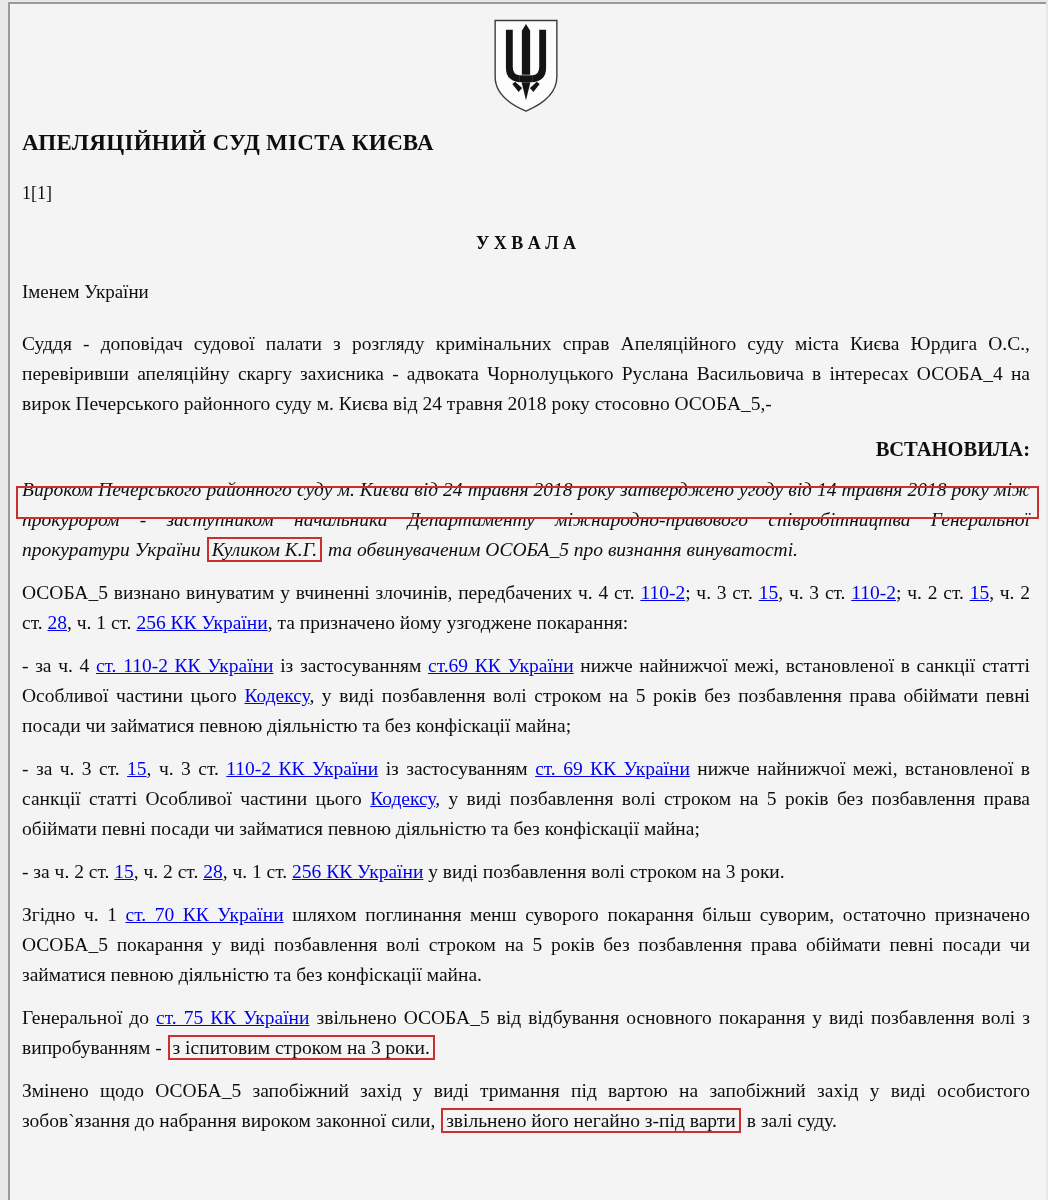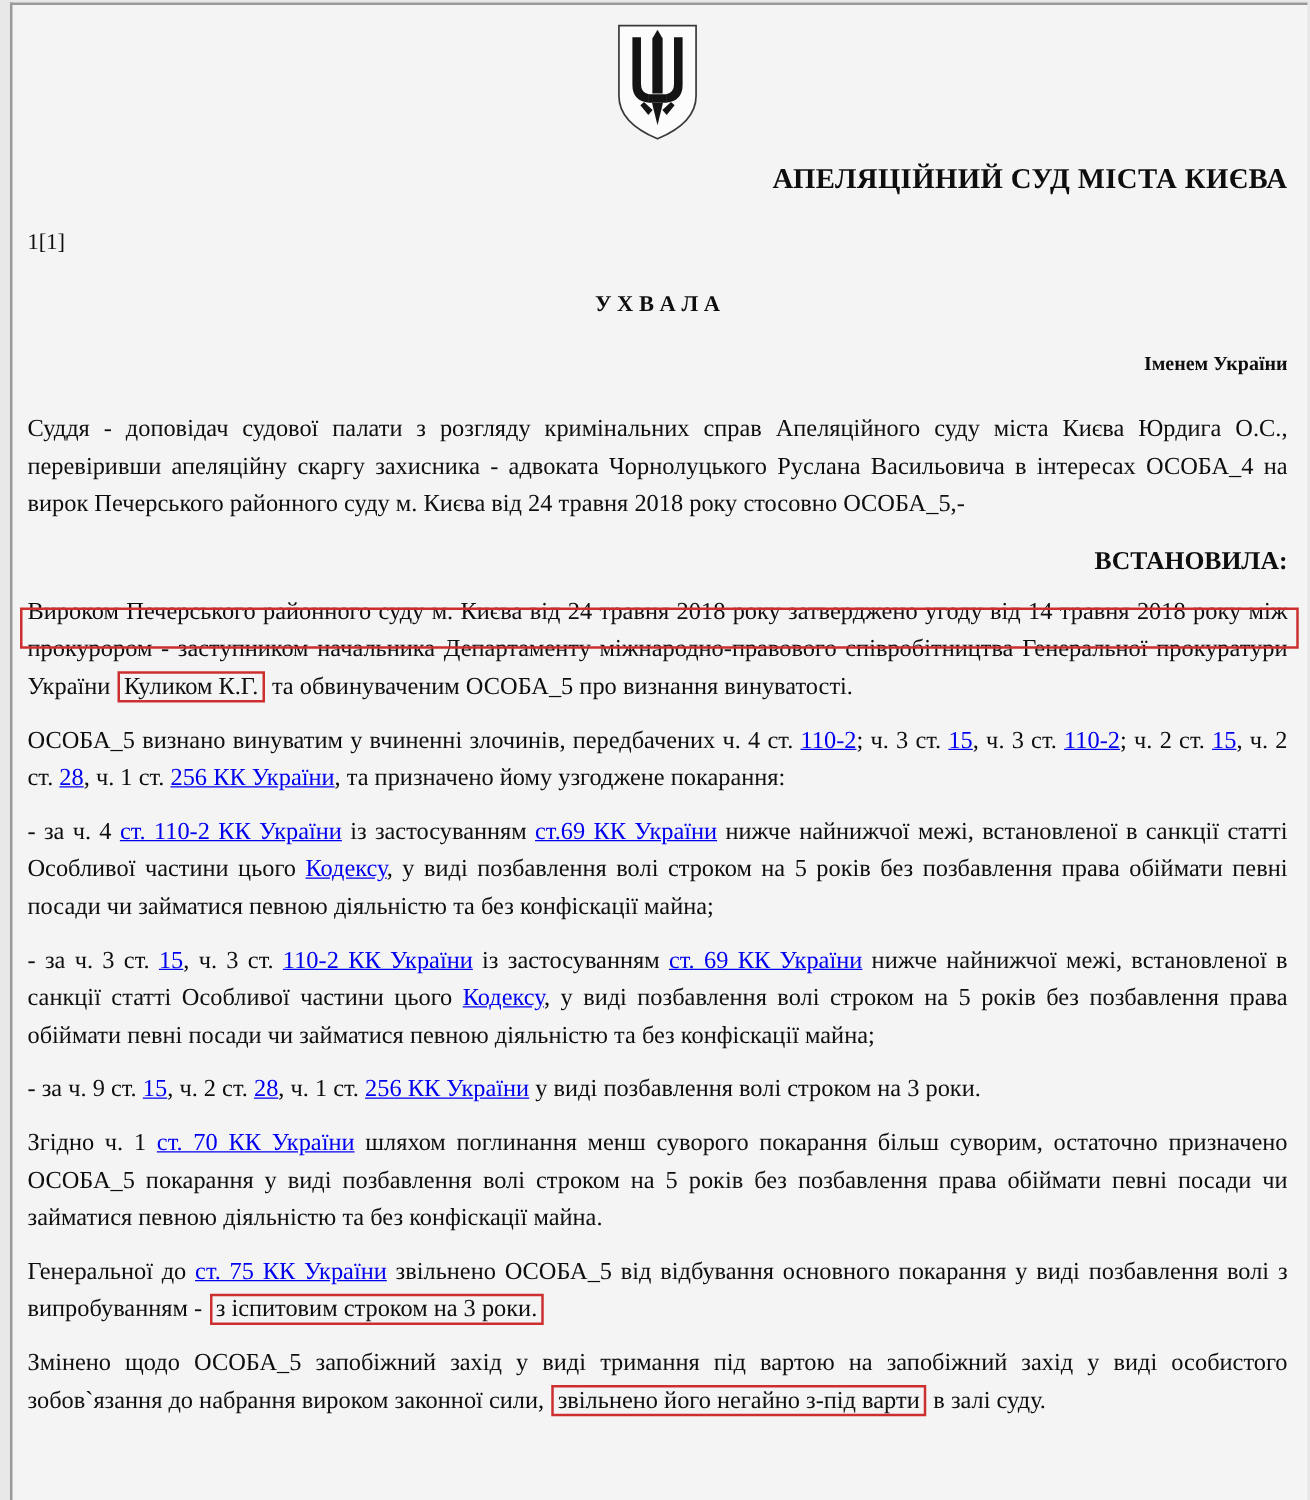--- a/index.html
+++ b/index.html
@@ -23,35 +23,35 @@
     border-left:2px solid var(--frame-border);
     border-top:2px solid var(--frame-border);
     background:var(--page-bg);
     width:1038px;height:1198px;
     padding:12px 16px 0 12px;
   }
   .emblem{width:68px;margin:2px auto 0;display:block;}
   .emblem svg{display:block;}
   h1.court-name{
     font-size:23px;line-height:26px;font-weight:bold;
-    margin:16px 0 0;letter-spacing:.3px;text-align:right;
+    margin:16px 0 0;letter-spacing:.3px;
   }
   .footnote{ text-align:left;font-size:18px;line-height:22px;margin-top:26px; }
   h2.doc-title{ text-align:center;font-size:18px;line-height:25px;font-weight:bold;margin:27px 0 0; }
-  h3.doc-subtitle{ text-align:right;font-size:16px;line-height:24px;font-weight:bold;margin:24px 0 0; }
+  h3.doc-subtitle{ text-align:left;font-size:19px;line-height:24px;font-weight:normal;margin:24px 0 0; }
   .dateline{ position:relative;margin-top:24px;font-size:20px;line-height:24px;font-weight:bold; }
   .dateline .date{ padding-left:13px; }
   .dateline .place{ position:absolute;left:67.5%;top:0; }
   p.doc-par{
     font-size:19.5px;line-height:30px;text-align:justify;
     margin:13px 0;
   }
   p.p-intro{ margin-top:25px; }
   h4.established{ text-align:right;font-size:20.5px;line-height:24px;font-weight:bold;margin:18px 0 0; }
-  .p-wrap{ position:relative; }
+  .p-wrap{ position:relative;font-style:italic; }
   .p-wrap p.doc-par{ margin-top:14px; }
   .first-line-box{
     position:absolute;left:-6px;top:11px;right:-9px;height:33px;
     border:2px solid var(--red);pointer-events:none;
   }
   a.doc-link{ color:var(--link);text-decoration:underline;cursor:pointer; }
   .red-mark{
     border:2px solid var(--red);
     padding:0 3px;margin:0 1px;
     white-space:nowrap;
@@ -94,21 +94,21 @@
     <div class="first-line-box"></div>
     <p class="doc-par"><span>Вироком Печерського районного суду м. Києва від 24 травня 2018 року затверджено угоду від 14 травня 2018 року між прокурором - заступником начальника Департаменту міжнародно-правового співробітництва Генеральної прокуратури України </span><span class="red-mark">Куликом К.Г.</span><span> та обвинуваченим ОСОБА_5 про визнання винуватості.</span></p>
   </div>
 
   <p class="doc-par"><span>ОСОБА_5 визнано винуватим у вчиненні злочинів, передбачених ч. 4 ст. </span><a href="#" class="doc-link">110-2</a><span>; ч. 3 ст. </span><a href="#" class="doc-link">15</a><span>, ч. 3 ст. </span><a href="#" class="doc-link">110-2</a><span>; ч. 2 ст. </span><a href="#" class="doc-link">15</a><span>, ч. 2 ст. </span><a href="#" class="doc-link">28</a><span>, ч. 1 ст. </span><a href="#" class="doc-link">256 КК України</a><span>, та призначено йому узгоджене покарання:</span></p>
 
   <p class="doc-par"><span>- за ч. 4 </span><a href="#" class="doc-link">ст. 110-2 КК України</a><span> із застосуванням </span><a href="#" class="doc-link">ст.69 КК України</a><span> нижче найнижчої межі, встановленої в санкції статті Особливої частини цього </span><a href="#" class="doc-link">Кодексу</a><span>, у виді позбавлення волі строком на 5 років без позбавлення права обіймати певні посади чи займатися певною діяльністю та без конфіскації майна;</span></p>
 
   <p class="doc-par"><span>- за ч. 3 ст. </span><a href="#" class="doc-link">15</a><span>, ч. 3 ст. </span><a href="#" class="doc-link">110-2 КК України</a><span> із застосуванням </span><a href="#" class="doc-link">ст. 69 КК України</a><span> нижче найнижчої межі, встановленої в санкції статті Особливої частини цього </span><a href="#" class="doc-link">Кодексу</a><span>, у виді позбавлення волі строком на 5 років без позбавлення права обіймати певні посади чи займатися певною діяльністю та без конфіскації майна;</span></p>
 
-  <p class="doc-par"><span>- за ч. 9 ст. </span><a href="#" class="doc-link">15</a><span>, ч. 2 ст. </span><a href="#" class="doc-link">28</a><span>, ч. 1 ст. </span><a href="#" class="doc-link">256 КК України</a><span> у виді позбавлення волі строком на 3 роки.</span></p>
+  <p class="doc-par"><span>- за ч. 2 ст. </span><a href="#" class="doc-link">15</a><span>, ч. 2 ст. </span><a href="#" class="doc-link">28</a><span>, ч. 1 ст. </span><a href="#" class="doc-link">256 КК України</a><span> у виді позбавлення волі строком на 3 роки.</span></p>
 
   <p class="doc-par"><span>Згідно ч. 1 </span><a href="#" class="doc-link">ст. 70 КК України</a><span> шляхом поглинання менш суворого покарання більш суворим, остаточно призначено ОСОБА_5 покарання у виді позбавлення волі строком на 5 років без позбавлення права обіймати певні посади чи займатися певною діяльністю та без конфіскації майна.</span></p>
 
   <p class="doc-par"><span>Генеральної до </span><a href="#" class="doc-link">ст. 75 КК України</a><span> звільнено ОСОБА_5 від відбування основного покарання у виді позбавлення волі з випробуванням - </span><span class="red-mark">з іспитовим строком на 3 роки.</span></p>
 
   <p class="doc-par"><span>Змінено щодо ОСОБА_5 запобіжний захід у виді тримання під вартою на запобіжний захід у виді особистого зобов`язання до набрання вироком законної сили, </span><span class="red-mark">звільнено його негайно з-під варти</span><span> в залі суду.</span></p>
 
 </div>
 
 </body></html>

